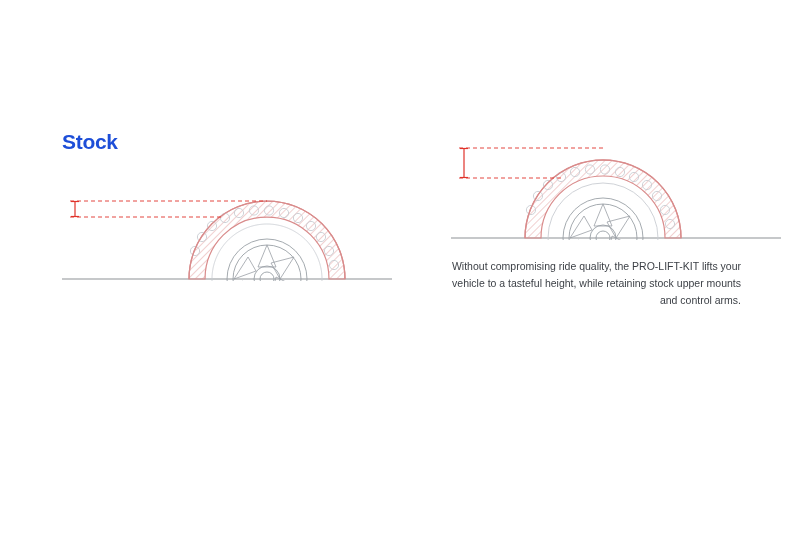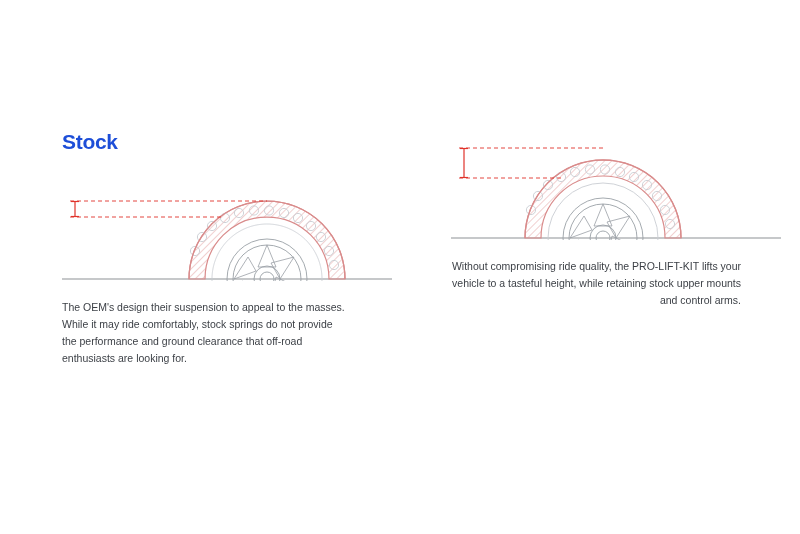--- a/index.html
+++ b/index.html
@@ -122,21 +122,20 @@
         </g>
 
         <g stroke="#e0322a" stroke-width="1.2">
           <line x1="13" y1="30" x2="13" y2="46"></line>
           <line x1="9" y1="30.5" x2="17" y2="30.5"></line>
           <line x1="9" y1="45.5" x2="17" y2="45.5"></line>
         </g>
       </svg>
     </div>
 
-    <p class="panel-body">The OEM's design their suspension to appeal to the masses. While it may ride comfortably, stock springs do not provide the performance and ground clearance that off-road enthusiasts are looking for.</p>
   </section>
 
   <section class="panel panel-right">
 
     <div class="figure">
       <svg width="330" height="110" viewBox="0 0 330 110" xmlns="http://www.w3.org/2000/svg">
         <defs>
           <pattern id="hatchR" width="5" height="5" patternTransform="rotate(45)" patternUnits="userSpaceOnUse">
             <line x1="0" y1="0" x2="0" y2="5" stroke="#e3a1a1" stroke-width="1"></line>
           </pattern>

